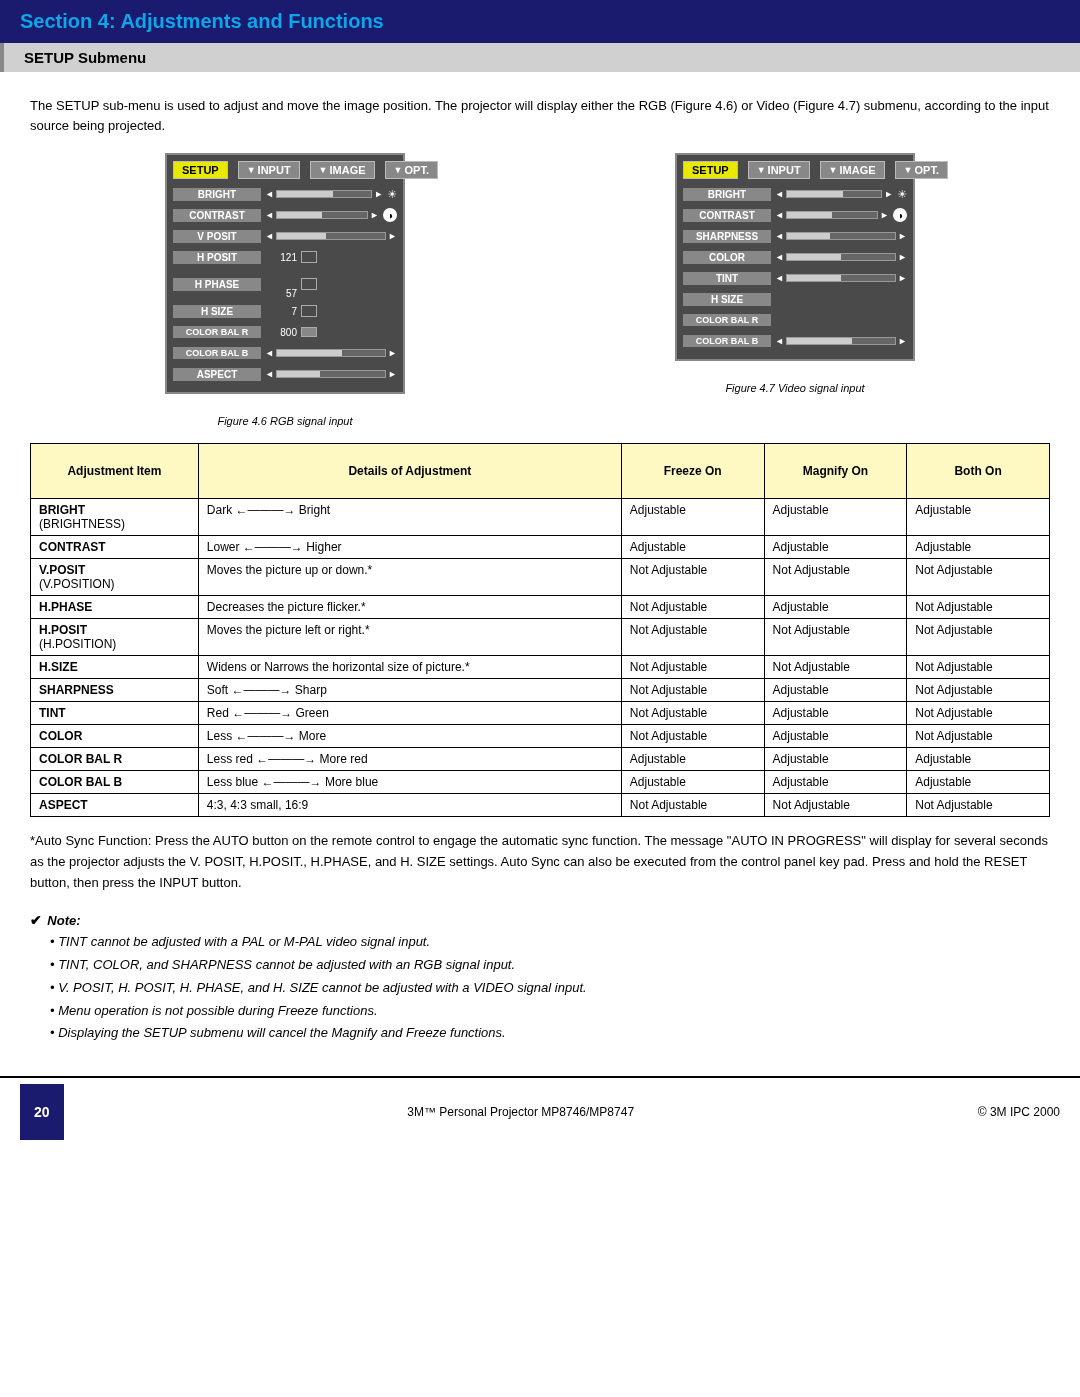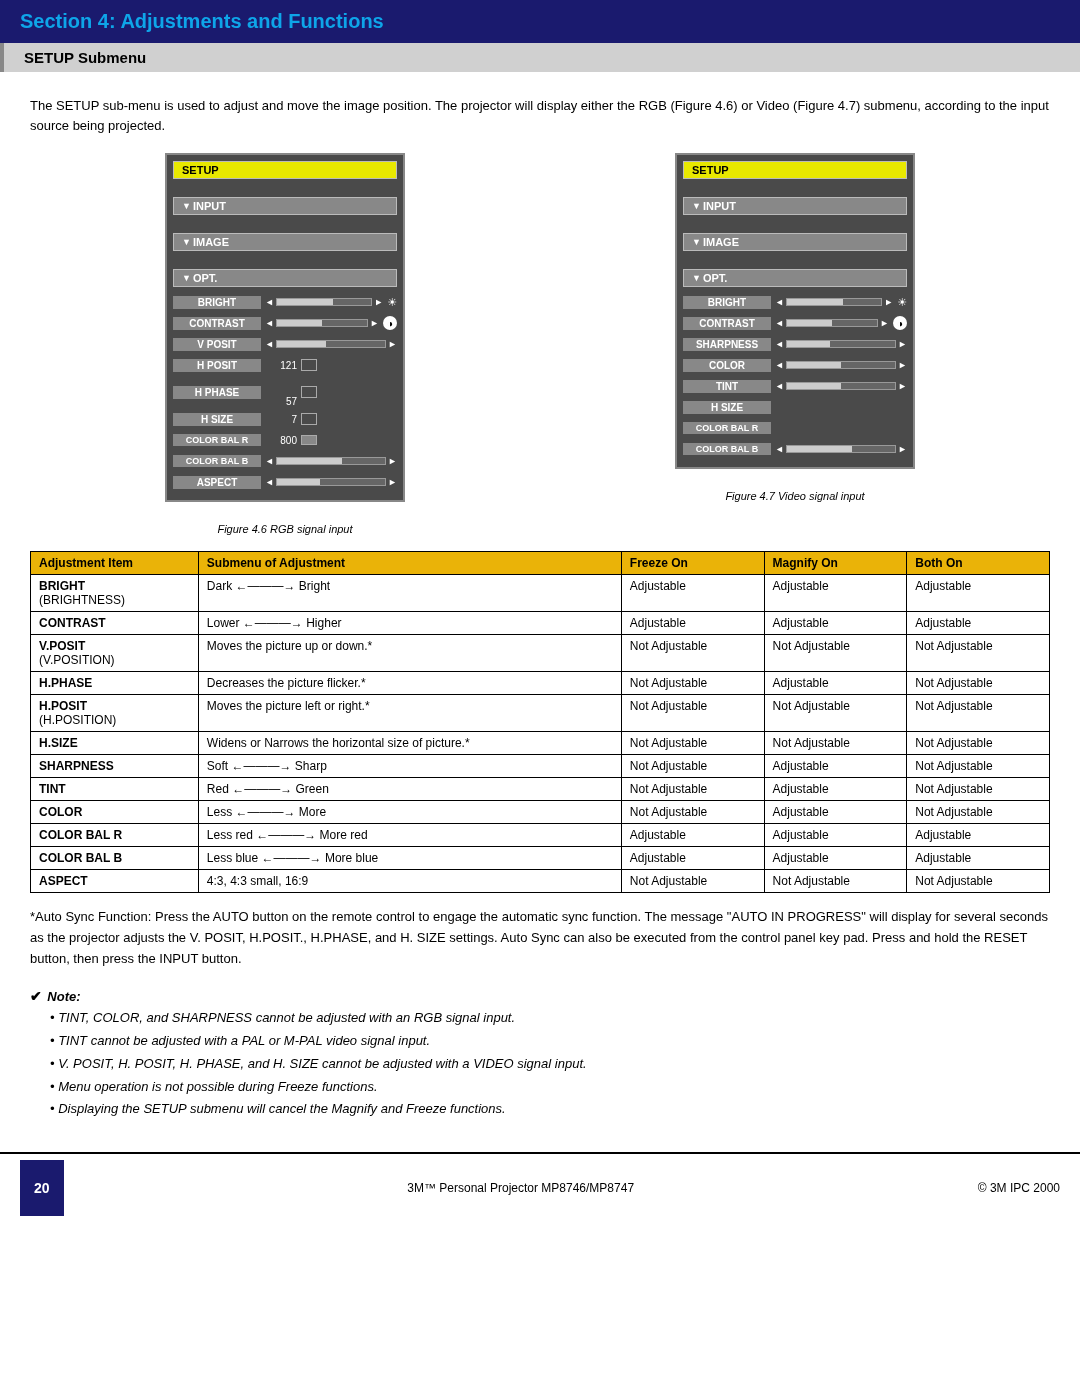--- a/index.html
+++ b/index.html
@@ -63,22 +63,21 @@
     .menu-panel {
       background: #4a4a4a;
       border: 2px solid #888;
       width: 240px;
       padding: 6px;
     }
 
     .menu-tabs {
       display: flex;
       margin-bottom: 6px;
-      gap: 18px;
-      flex-direction: column;
+      gap: 10px;
     }
 
     .menu-tab {
       background: #888;
       color: #fff;
       font-size: 11px;
       font-weight: bold;
       padding: 2px 8px;
       border: 1px solid #bbb;
       display: flex;
@@ -181,25 +180,25 @@
 
     
     .adj-table {
       width: 100%;
       border-collapse: collapse;
       margin-top: 16px;
       font-size: 12px;
     }
 
     .adj-table th {
-      background: #eab308;
+      background: #fef9c3;
       border: 1px solid #000;
-      padding: 4px 8px;
-      font-weight: bold;
-      text-align: left;
+      padding: 20px 8px;
+      font-weight: bold;
+      text-align: center;
     }
 
     .adj-table td {
       border: 1px solid #000;
       padding: 4px 8px;
       vertical-align: top;
     }
 
     .adj-table .item-cell {
       font-weight: bold;
@@ -484,21 +483,21 @@
         </div>
         <div class="panel-caption">Figure 4.7 Video signal input</div>
       </div>
 
     </div>
 
     <table class="adj-table">
       <thead>
         <tr>
           <th>Adjustment Item</th>
-          <th>Submenu of Adjustment</th>
+          <th>Details of Adjustment</th>
           <th>Freeze On</th>
           <th>Magnify On</th>
           <th>Both On</th>
         </tr>
       </thead>
       <tbody id="table-body">
       <tr>
             <td class="item-cell"><strong>BRIGHT</strong><br><span style="font-weight:normal">(BRIGHTNESS)</span></td>
             <td>Dark ←———→ Bright</td>
             <td>Adjustable</td>
@@ -588,22 +587,22 @@
     <div class="auto-sync-note">
       <span class="note-title">*Auto Sync Function:</span><span> Press the AUTO button on the remote control to engage the automatic sync function. The message "AUTO IN PROGRESS" will display for several seconds as the projector adjusts the V. POSIT, H.POSIT., H.PHASE, and H. SIZE settings. Auto Sync can also be executed from the control panel key pad. Press and hold the RESET button, then press the INPUT button.</span>
     </div>
 
     <div class="note-section">
       <p>
         <span class="checkmark">✔</span>
         <span class="note-title">Note:</span>
       </p>
       <ul id="notes-list">
-      <li>TINT, COLOR, and SHARPNESS cannot be adjusted with an RGB signal input.</li>
-          <li>TINT cannot be adjusted with a PAL or M-PAL video signal input.</li>
+      <li>TINT cannot be adjusted with a PAL or M-PAL video signal input.</li>
+          <li>TINT, COLOR, and SHARPNESS cannot be adjusted with an RGB signal input.</li>
           <li>V. POSIT, H. POSIT, H. PHASE, and H. SIZE cannot be adjusted with a VIDEO signal input.</li>
           <li>Menu operation is not possible during Freeze functions.</li>
           <li>Displaying the SETUP submenu will cancel the Magnify and Freeze functions.</li>
         </ul>
     </div>
 
   </div>
 
   <div class="page-footer">
     <div class="page-number">20</div>

